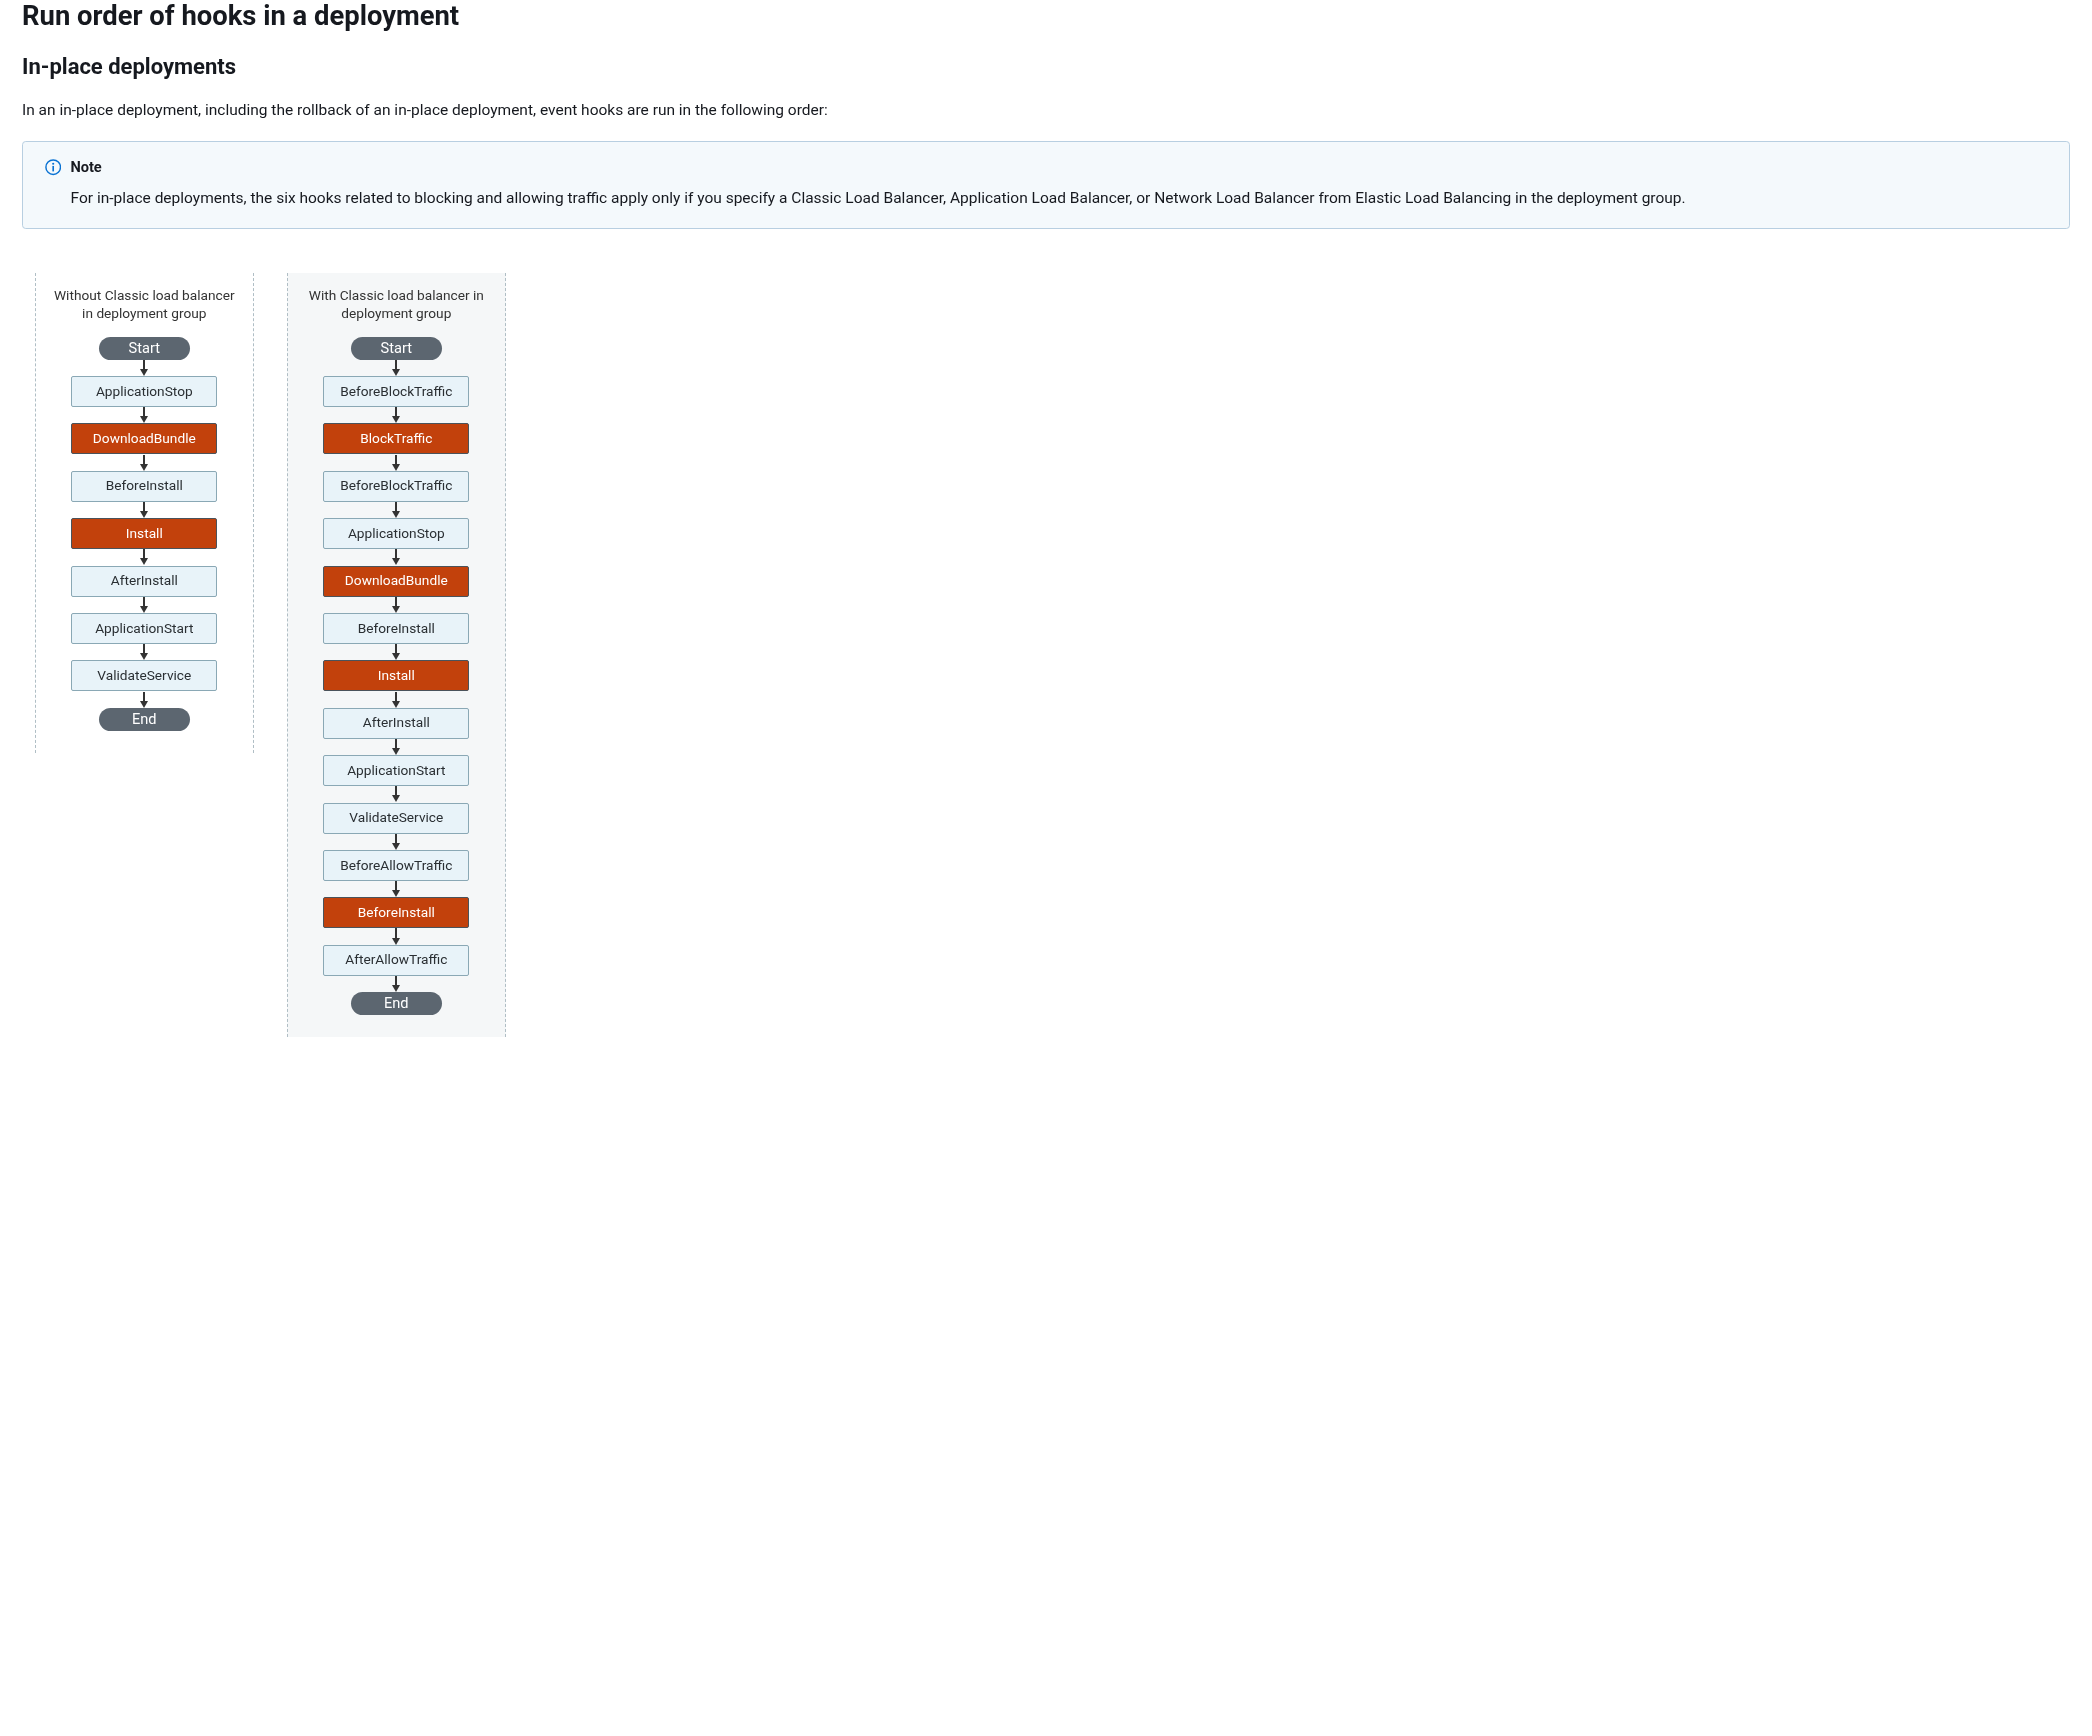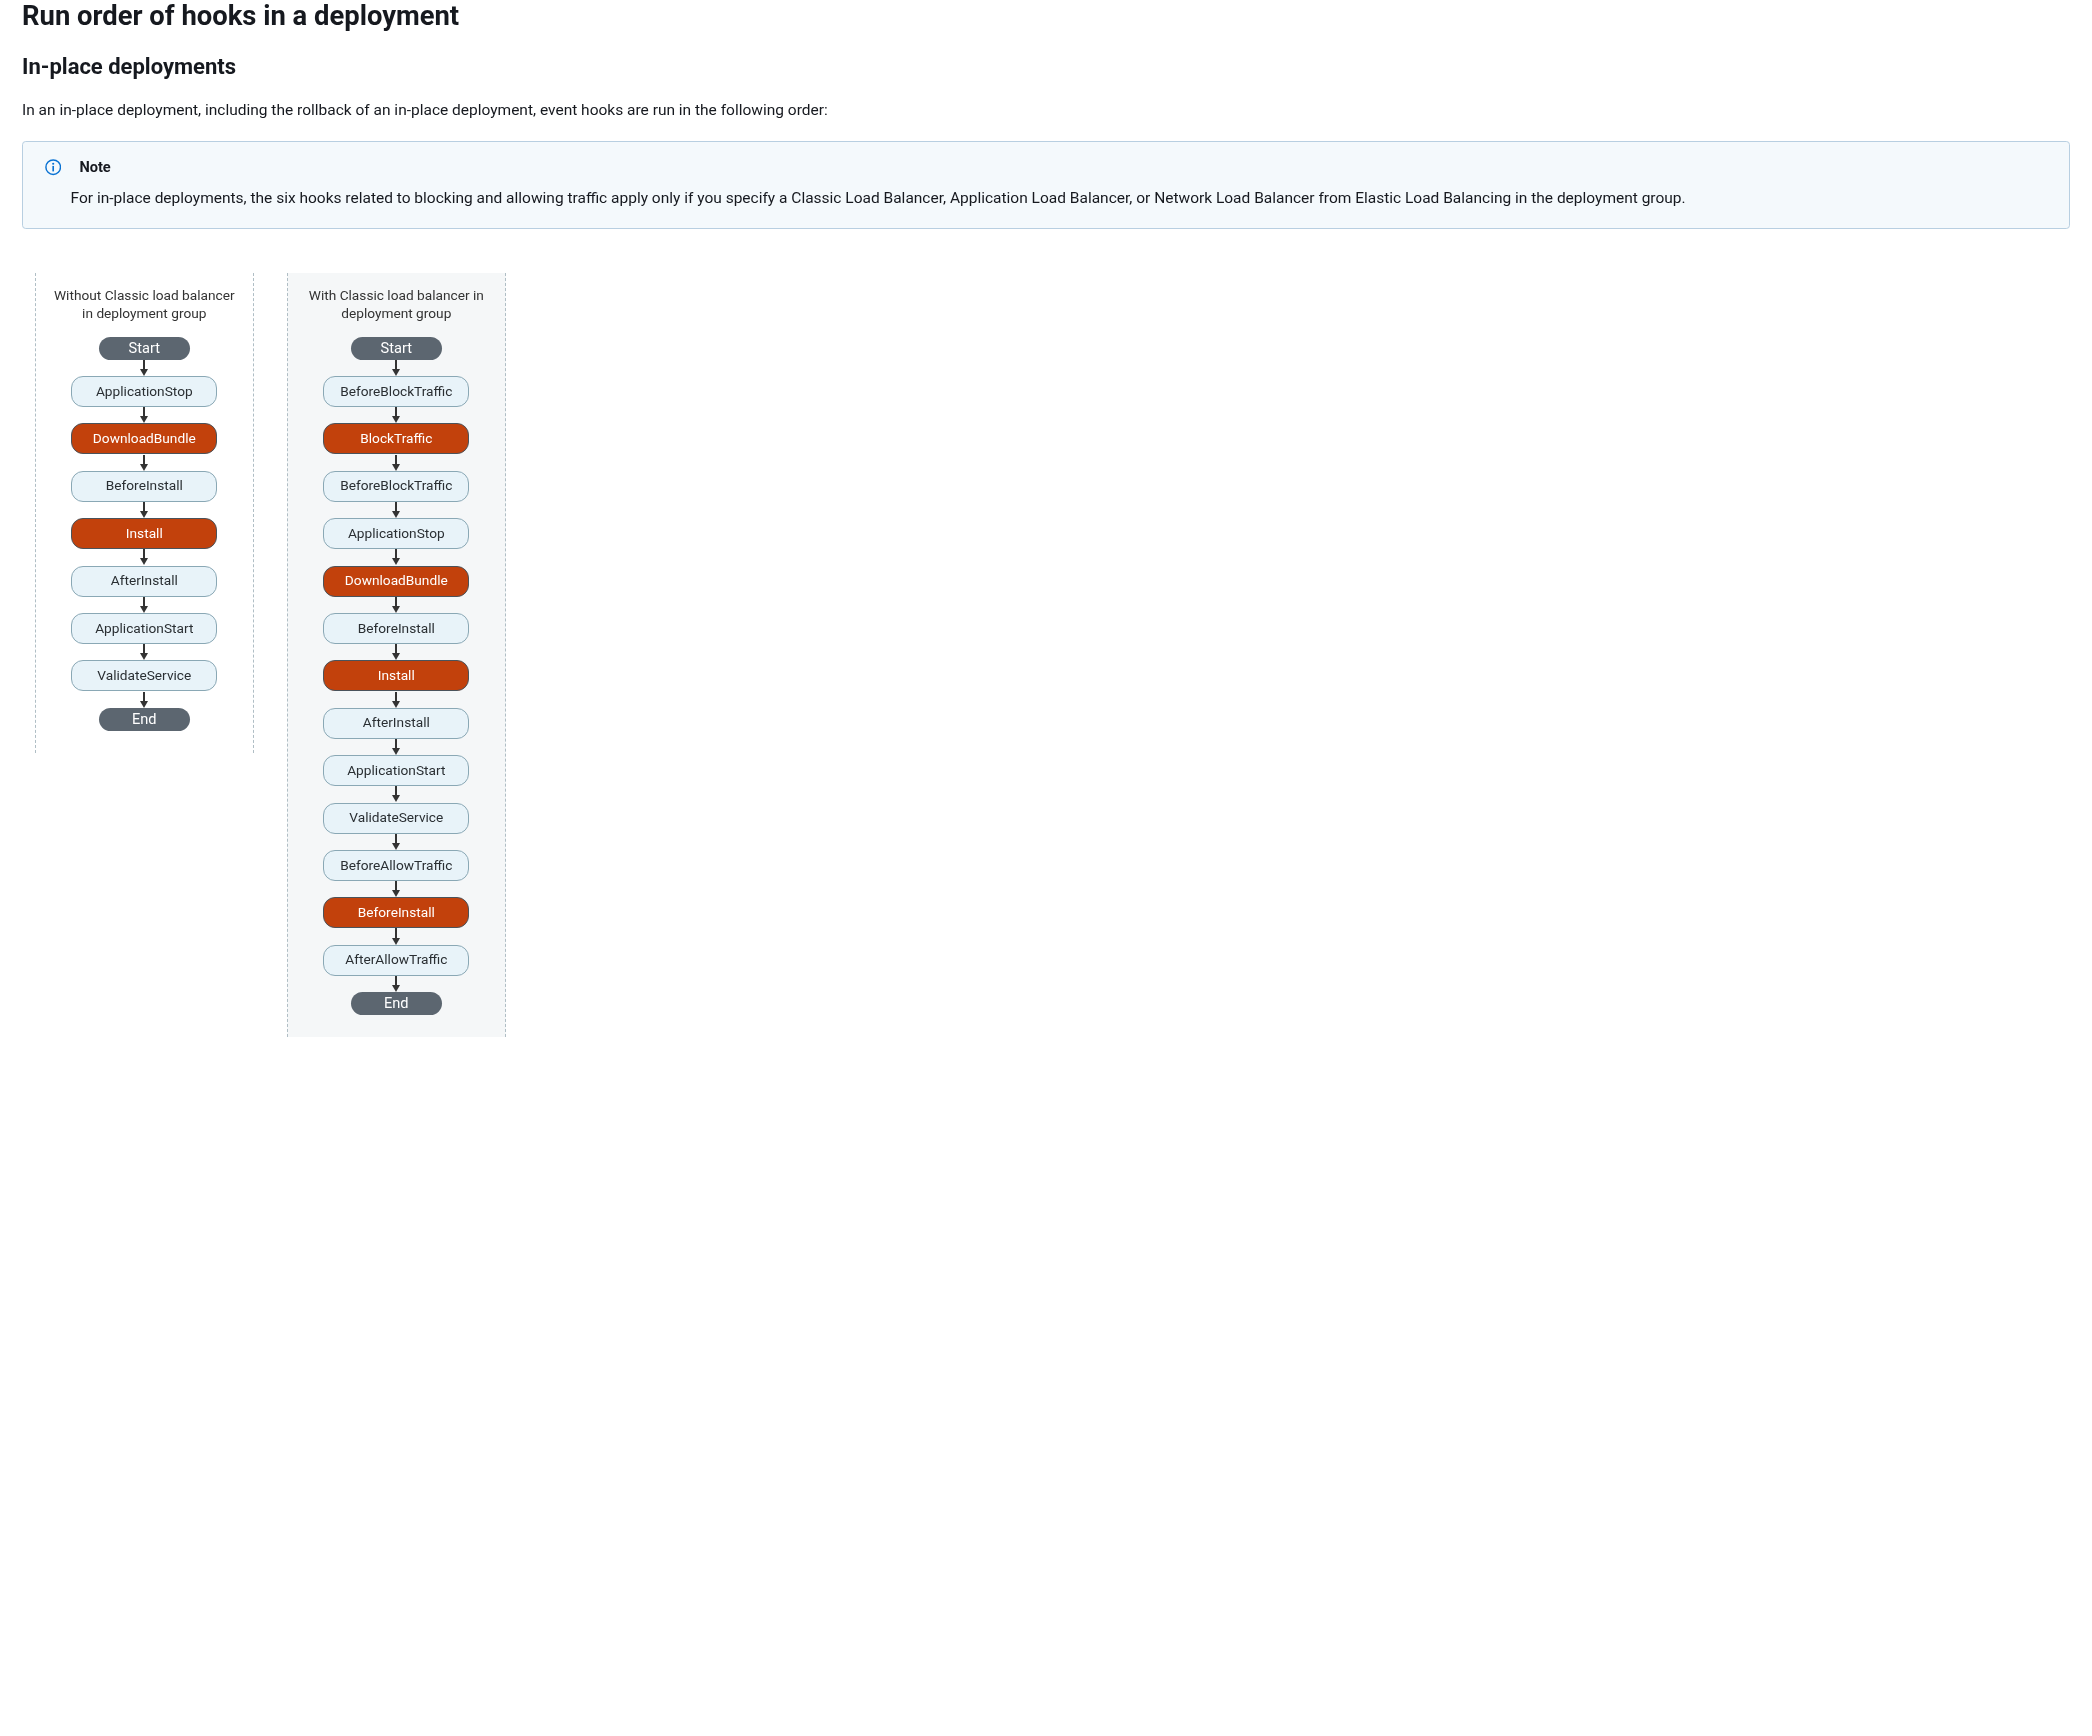--- a/index.html
+++ b/index.html
@@ -28,21 +28,21 @@
     .note-box {
       border: 0.9px solid #b8cfe1;
       background: #f4f9fc;
       border-radius: 3.7px;
       padding: 16.4px 22px 18.3px 22px;
       margin-bottom: 44px;
     }
     .note-header {
       display: flex;
       align-items: center;
-      gap: 18px;
+      gap: 9px;
       margin-bottom: 11px;
     }
     .note-icon {
       width: 16.4px;
       height: 16.4px;
       display: inline-flex;
       align-items: center;
       justify-content: center;
     }
     .note-icon svg { display: block; }
@@ -99,21 +99,21 @@
     .node.pill {
       background: #5c6670;
       color: #fff;
       border-radius: 18.3px;
       height: 23px;
       width: 91px;
       font-size: 14.6px;
     }
     .node.box {
       border: 0.9px solid #8aa8b5;
-      border-radius: 12px;
+      border-radius: 2px;
       height: 31px;
       width: 146px;
       color: #2a2f33;
       font-size: 13.7px;
     }
     .node.box.light { background: #e8f3f9; }
     .node.box.dark  { background: #c2410c; color:#fff; border-color:#4a535b; }
     .arrow-line {
       width: 1.8px;
       height: 9.1px;

